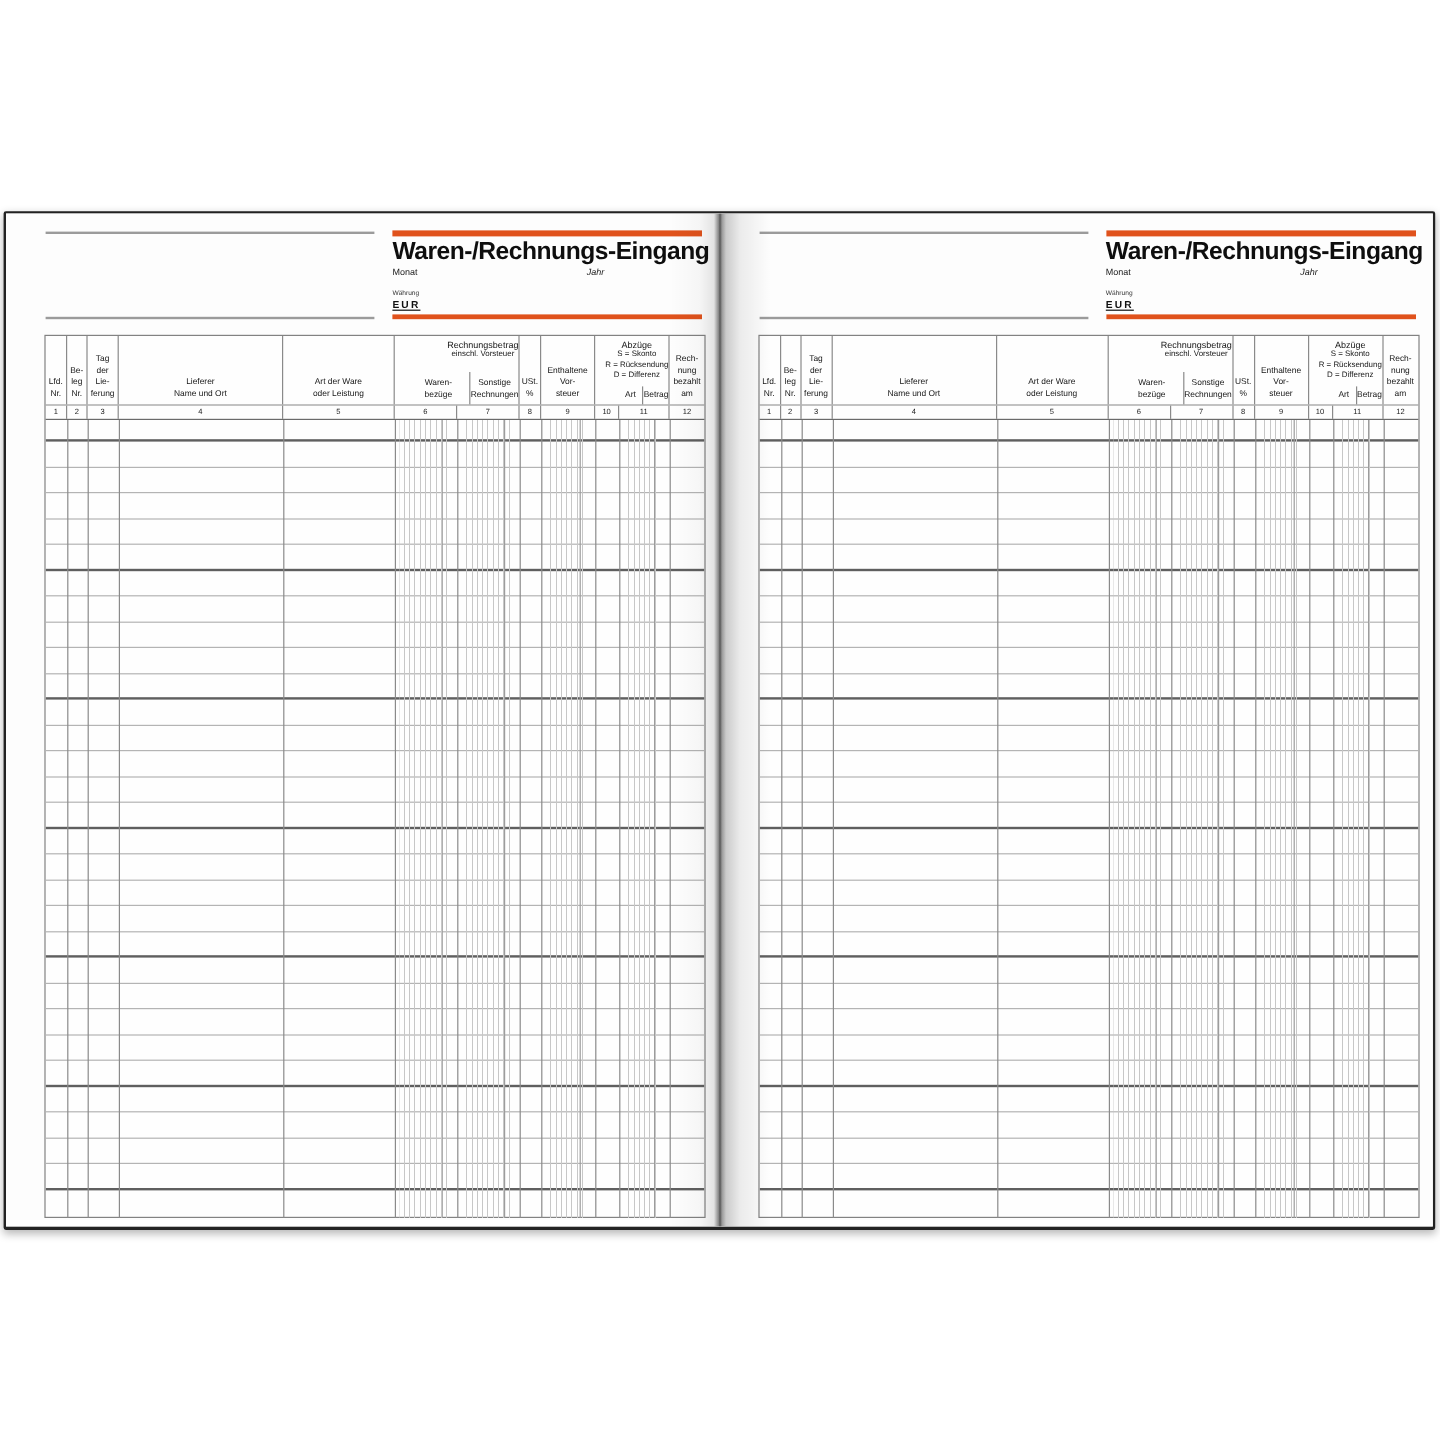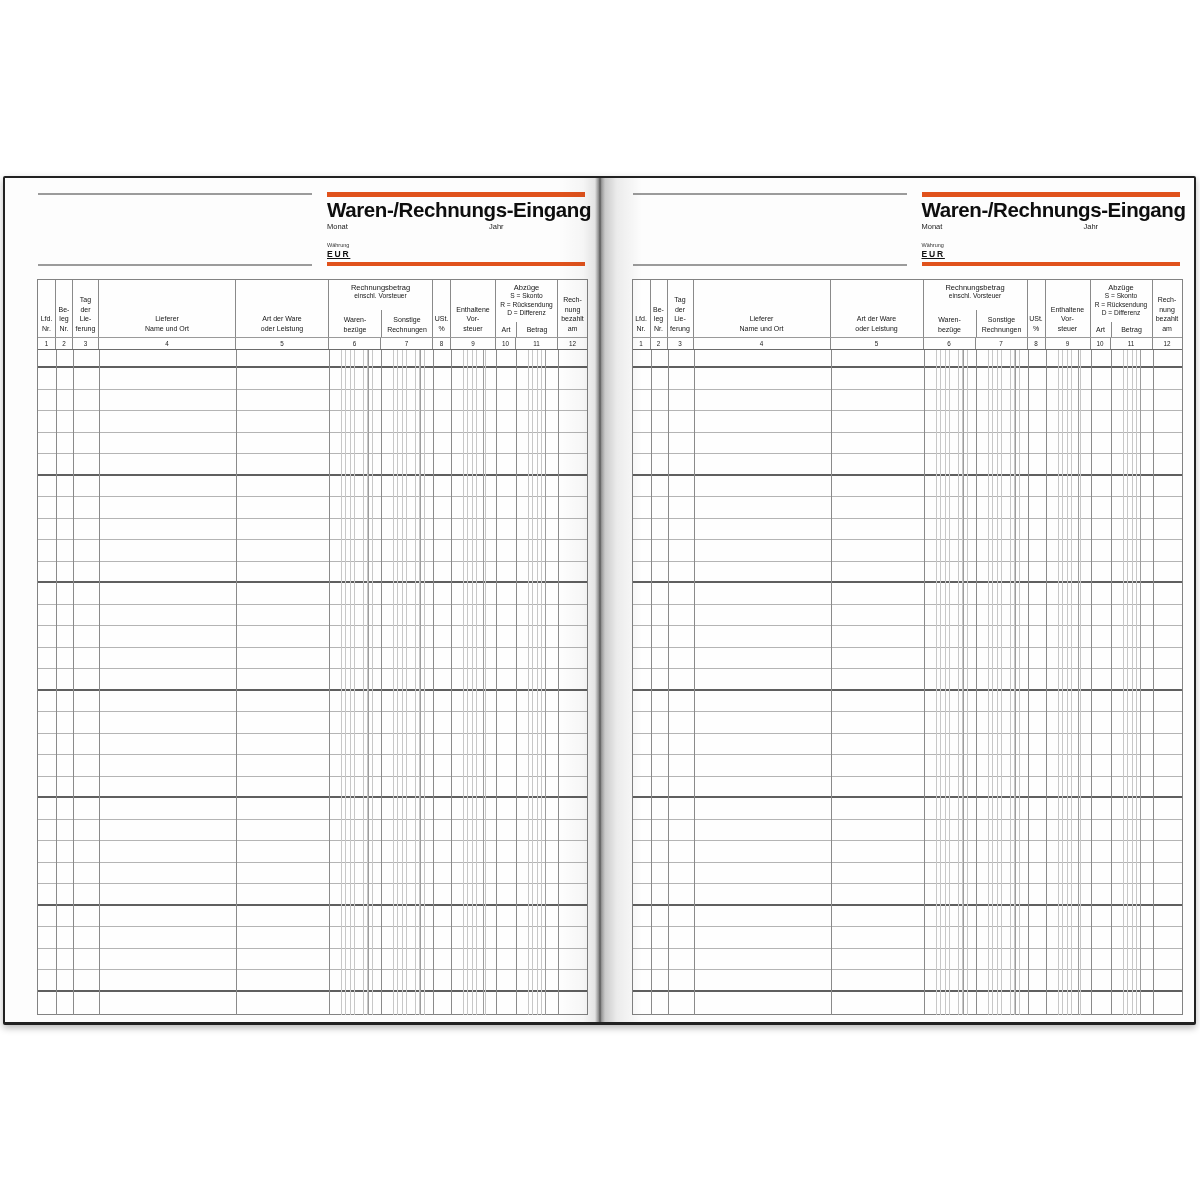--- a/index.html
+++ b/index.html
@@ -29,40 +29,40 @@
   .rule-1{top:15px;}
   .rule-2{top:86px;}
   .accent-bar{position:absolute;left:322px;width:258px;background:var(--accent,#e0521c);}
   .bar-1{top:14px;height:5px;}
   .bar-2{top:84px;height:4px;}
   .page-title{
     position:absolute;left:322px;top:20px;width:262px;
     font-size:20.5px;font-weight:bold;letter-spacing:-0.4px;color:#0e0e0e;white-space:nowrap;
   }
   .monat-label{position:absolute;left:322px;top:44px;font-size:7.5px;color:#222;}
-  .jahr-label{position:absolute;left:484px;top:44px;font-size:7.5px;color:#222;}
+  .jahr-label{position:absolute;left:484px;top:44px;font-size:7.5px;color:#222;font-style:italic;}
   .currency-label{position:absolute;left:322px;top:64px;font-size:5.5px;color:#333;}
   .currency-value{position:absolute;left:322px;top:70.5px;font-size:8.5px;font-weight:bold;letter-spacing:1.8px;color:#111;text-decoration:underline;}
   
   .ledger-table{
     position:absolute;left:32px;top:101px;width:551px;height:736px;
     border:1px solid #828282;box-sizing:border-box;background:#fefefe;
   }
   .thead{display:flex;height:57px;box-sizing:border-box;}
   .thead > div{box-sizing:border-box;border-right:1px solid #8a8a8a;}
   .thead > div:last-child{border-right:none;}
   .hcell{
     display:flex;flex-direction:column;justify-content:flex-end;align-items:center;
     text-align:center;font-size:7px;line-height:1.4;padding-bottom:3px;color:#161616;
   }
   .hlabel{white-space:pre-line;}
   .w1{width:18px;}.w2{width:17px;}.w3{width:26px;}.w4{width:137px;}.w5{width:93px;}
   .w6{width:52px;}.w7{width:52px;}.w8{width:18px;}.w9{width:45px;}
   .w10{width:20px;}.w11{width:42px;}.w12{flex:1 1 0;}
-  .grp{display:flex;flex-direction:column;}
+  .grp{display:flex;flex-direction:column;align-items:flex-end;}
   .grp-rb{width:104px;}
   .grp-ab{width:62px;}
   .grp-title{flex:1 1 auto;text-align:center;padding-top:3px;font-size:7.5px;line-height:1.25;color:#161616;}
   .grp-sub{font-size:6.6px;line-height:1.25;white-space:pre-line;}
   .sub-row{display:flex;}
   .grp-rb .sub-row{height:27px;}
   .grp-ab .sub-row{height:15px;}
   .sub-cell{
     box-sizing:border-box;display:flex;align-items:flex-end;justify-content:center;
     text-align:center;font-size:7px;line-height:1.35;padding-bottom:3px;white-space:pre-line;color:#161616;

